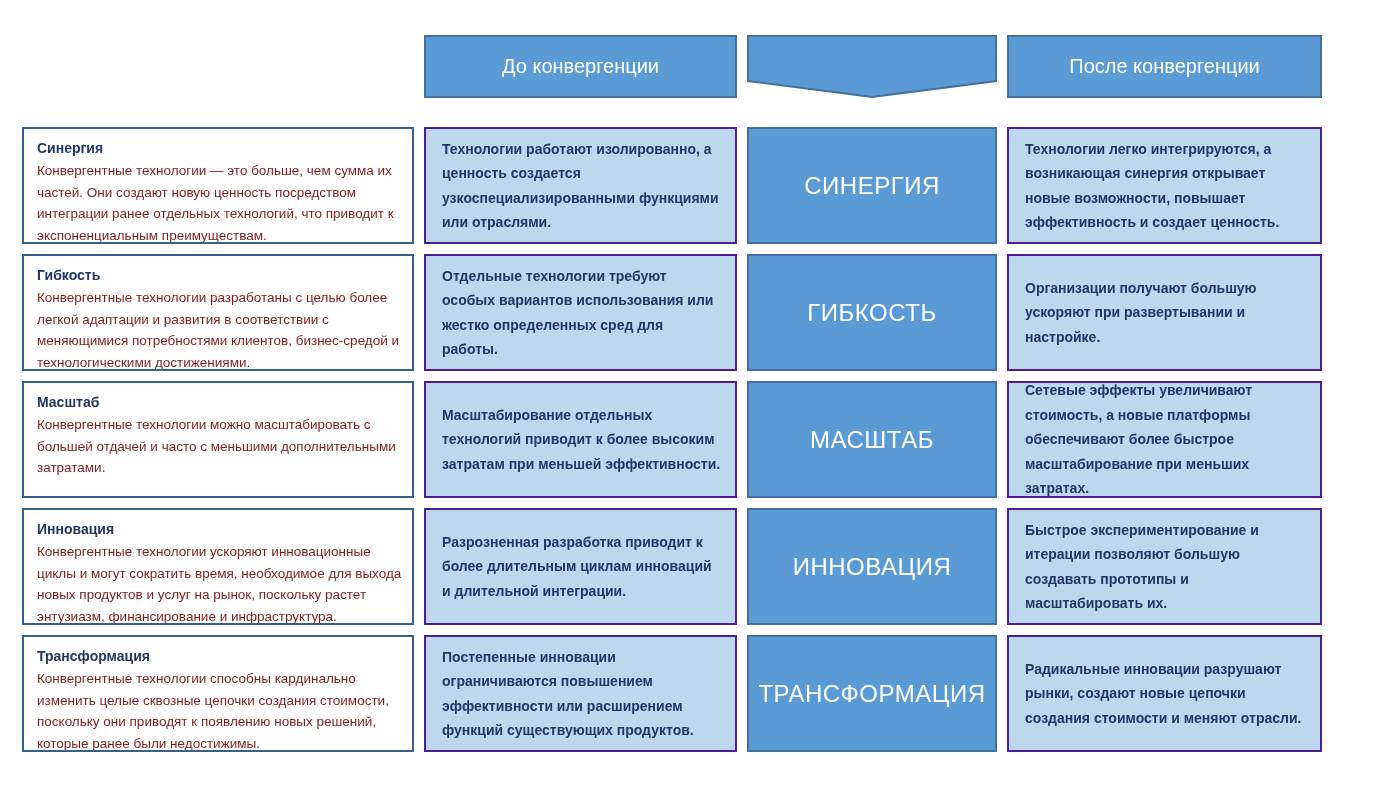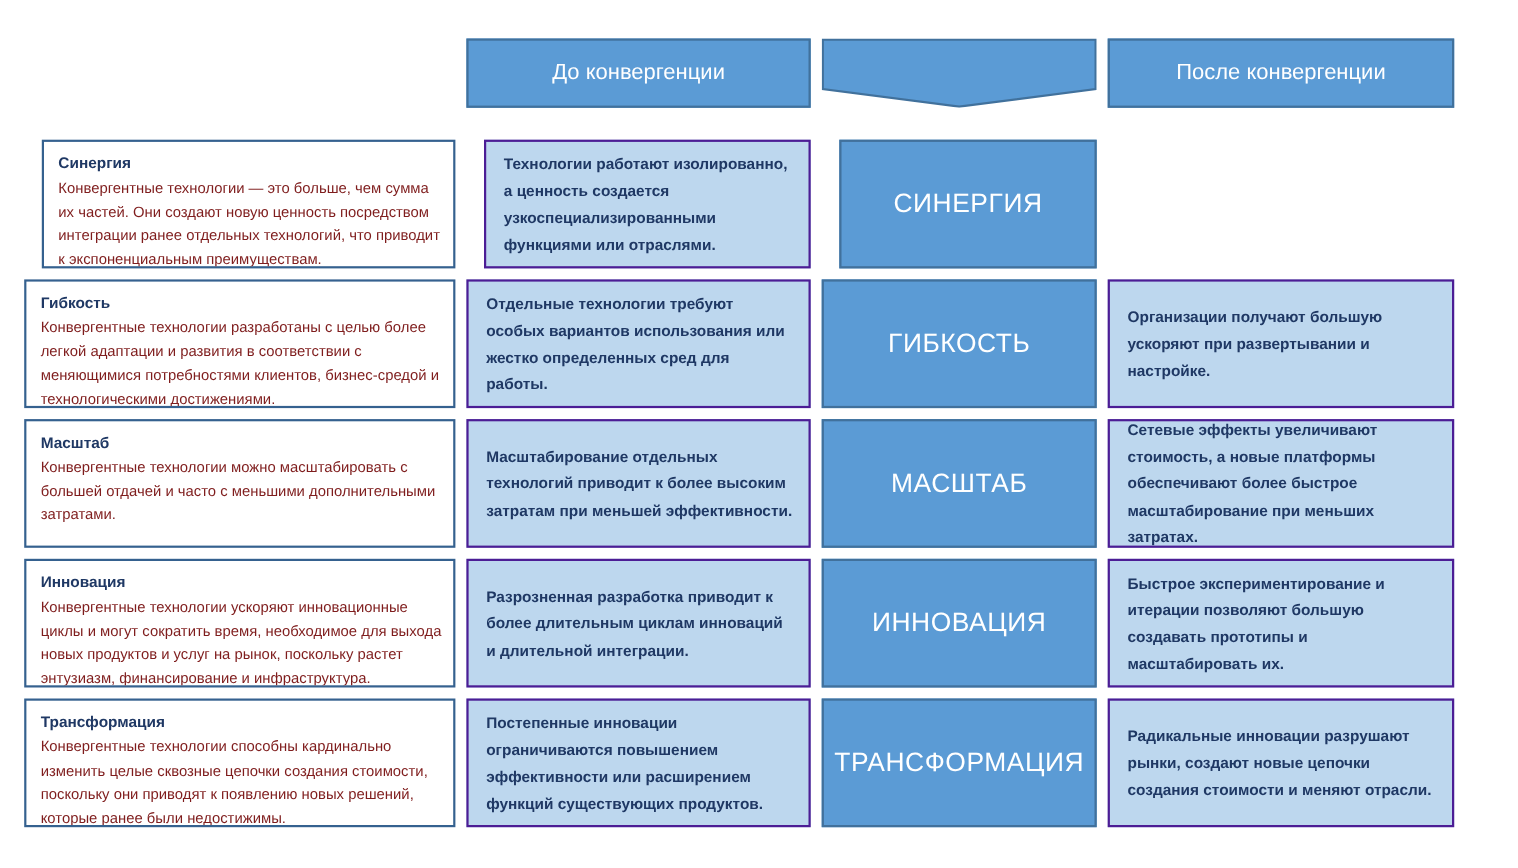--- a/index.html
+++ b/index.html
@@ -25,21 +25,21 @@
     column-gap: 22px;
     row-gap: 13px;
     gap: 10px;
   }
   
   .c1 { grid-column: 1; }
   .c2 { grid-column: 2; }
   .c3 { grid-column: 3; }
   .c4 { grid-column: 4; }
   .hr { grid-row: 1; }
-  .rr1 { grid-row: 3; margin-left: 16px; }
+  .rr1 { grid-row: 3; }
   .rr2 { grid-row: 4; }
   .rr3 { grid-row: 5; }
   .rr4 { grid-row: 6; }
   .rr5 { grid-row: 7; }
 
   .hdr-box {
     background: #5B9BD5;
     border: 2px solid #41719C;
     color: #ffffff;
     font-size: 20px;
@@ -123,20 +123,23 @@
     <div class="desc-box c1 rr1">
       <div class="desc-title">Синергия</div>
       <div class="desc-text">Конвергентные технологии — это больше, чем сумма их частей. Они создают новую ценность посредством интеграции ранее отдельных технологий, что приводит к экспоненциальным преимуществам.</div>
     </div>
     <div class="before-box c2 rr1">
       <span>Технологии работают изолированно, а ценность создается узкоспециализированными функциями или отраслями.</span>
     </div>
     <div class="cat-box c3 rr1">
       <span>СИНЕРГИЯ</span>
     </div>
+    <div class="after-box c4 rr1">
+      <span>Технологии легко интегрируются, а возникающая синергия открывает новые возможности, повышает эффективность и создает ценность.</span>
+    </div>
 
     <div class="desc-box c1 rr2">
       <div class="desc-title">Гибкость</div>
       <div class="desc-text">Конвергентные технологии разработаны с целью более легкой адаптации и развития в соответствии с меняющимися потребностями клиентов, бизнес-средой и технологическими достижениями.</div>
     </div>
     <div class="before-box c2 rr2">
       <span>Отдельные технологии требуют особых вариантов использования или жестко определенных сред для работы.</span>
     </div>
     <div class="cat-box c3 rr2">
       <span>ГИБКОСТЬ</span>

